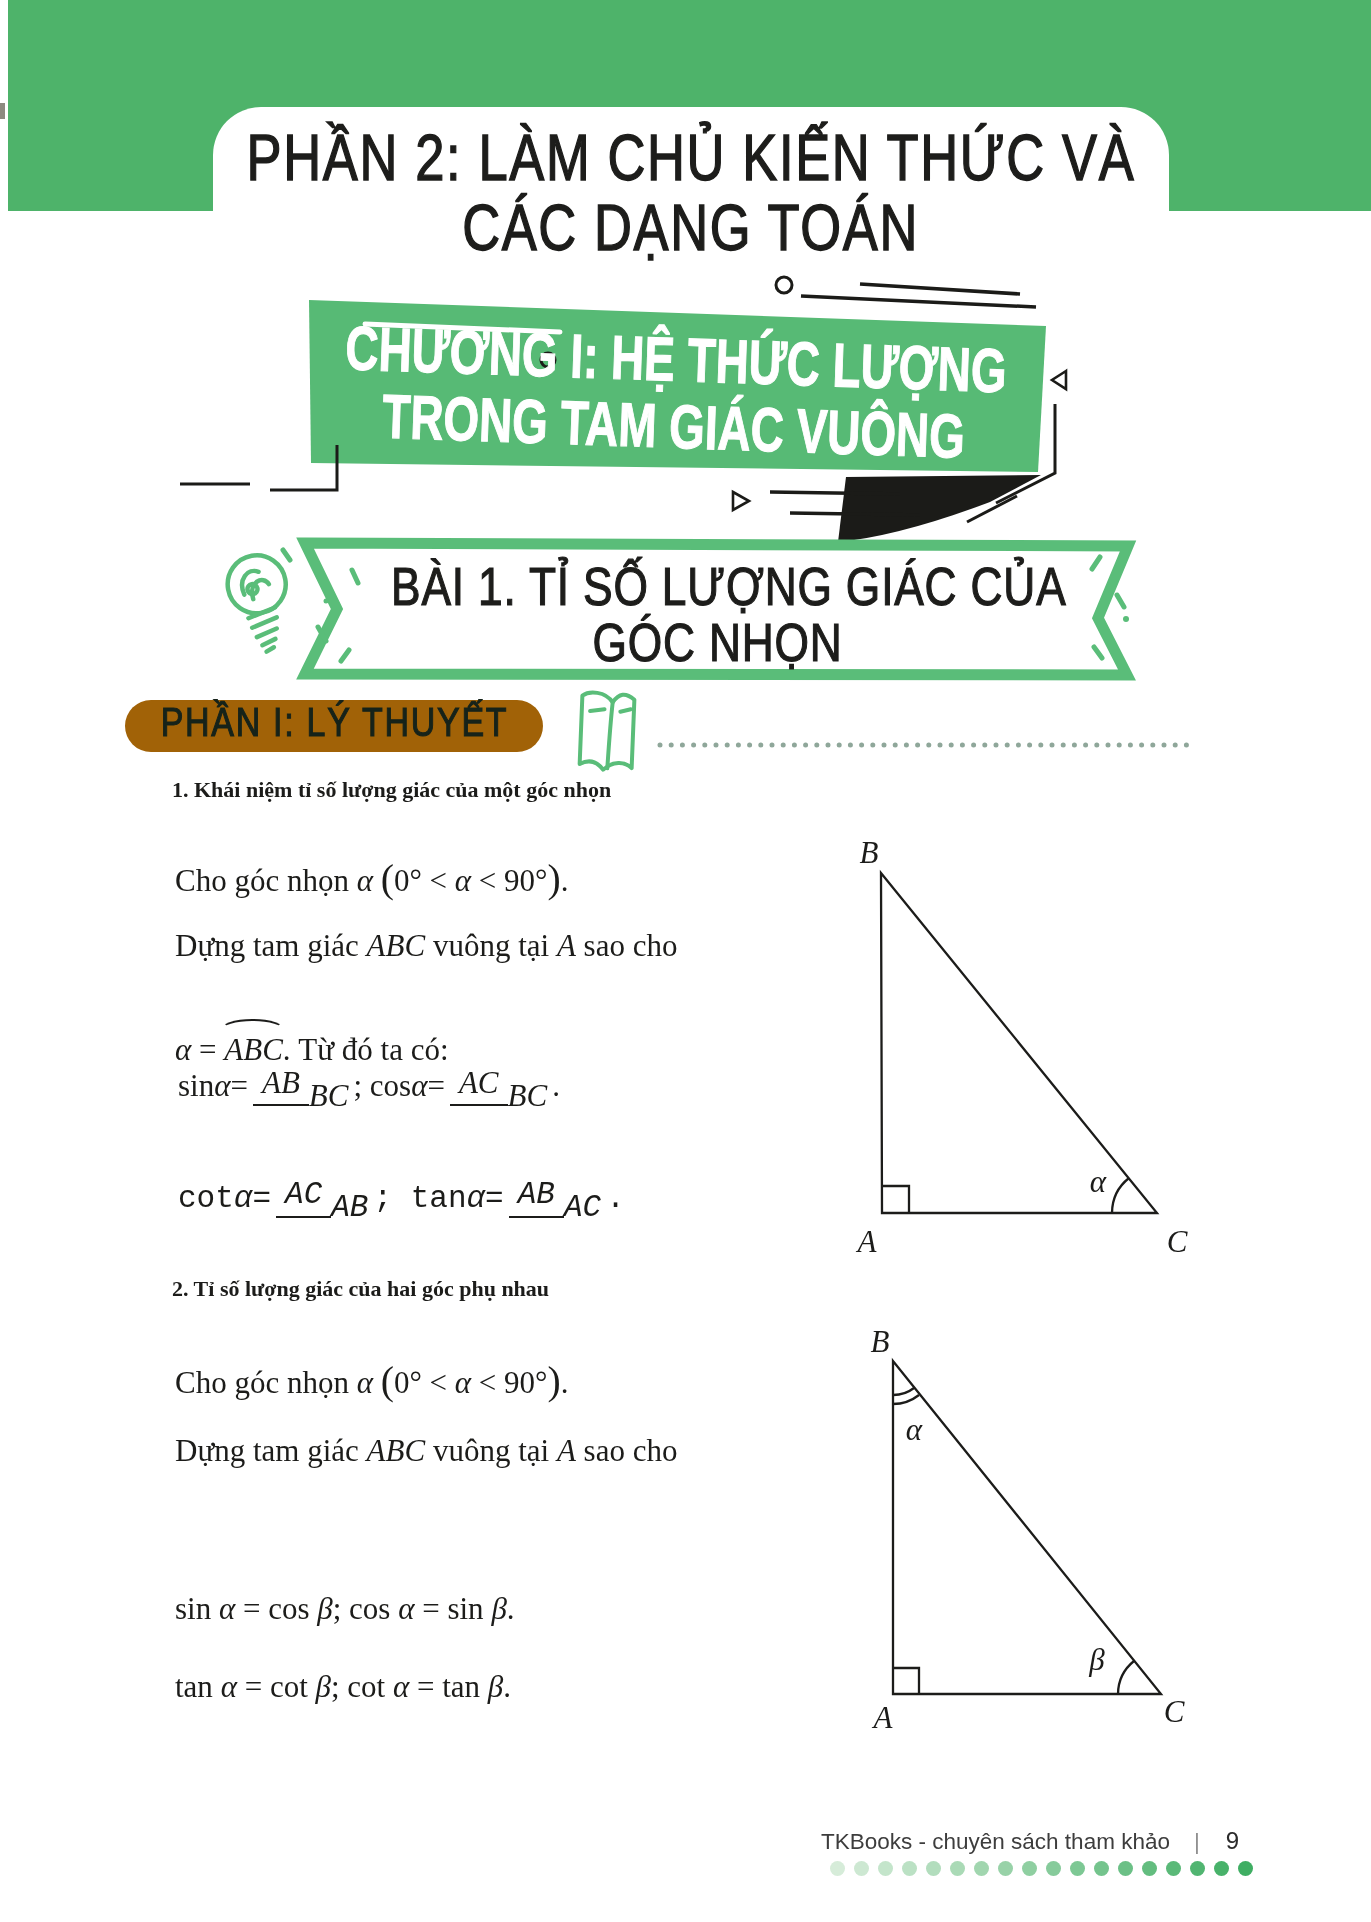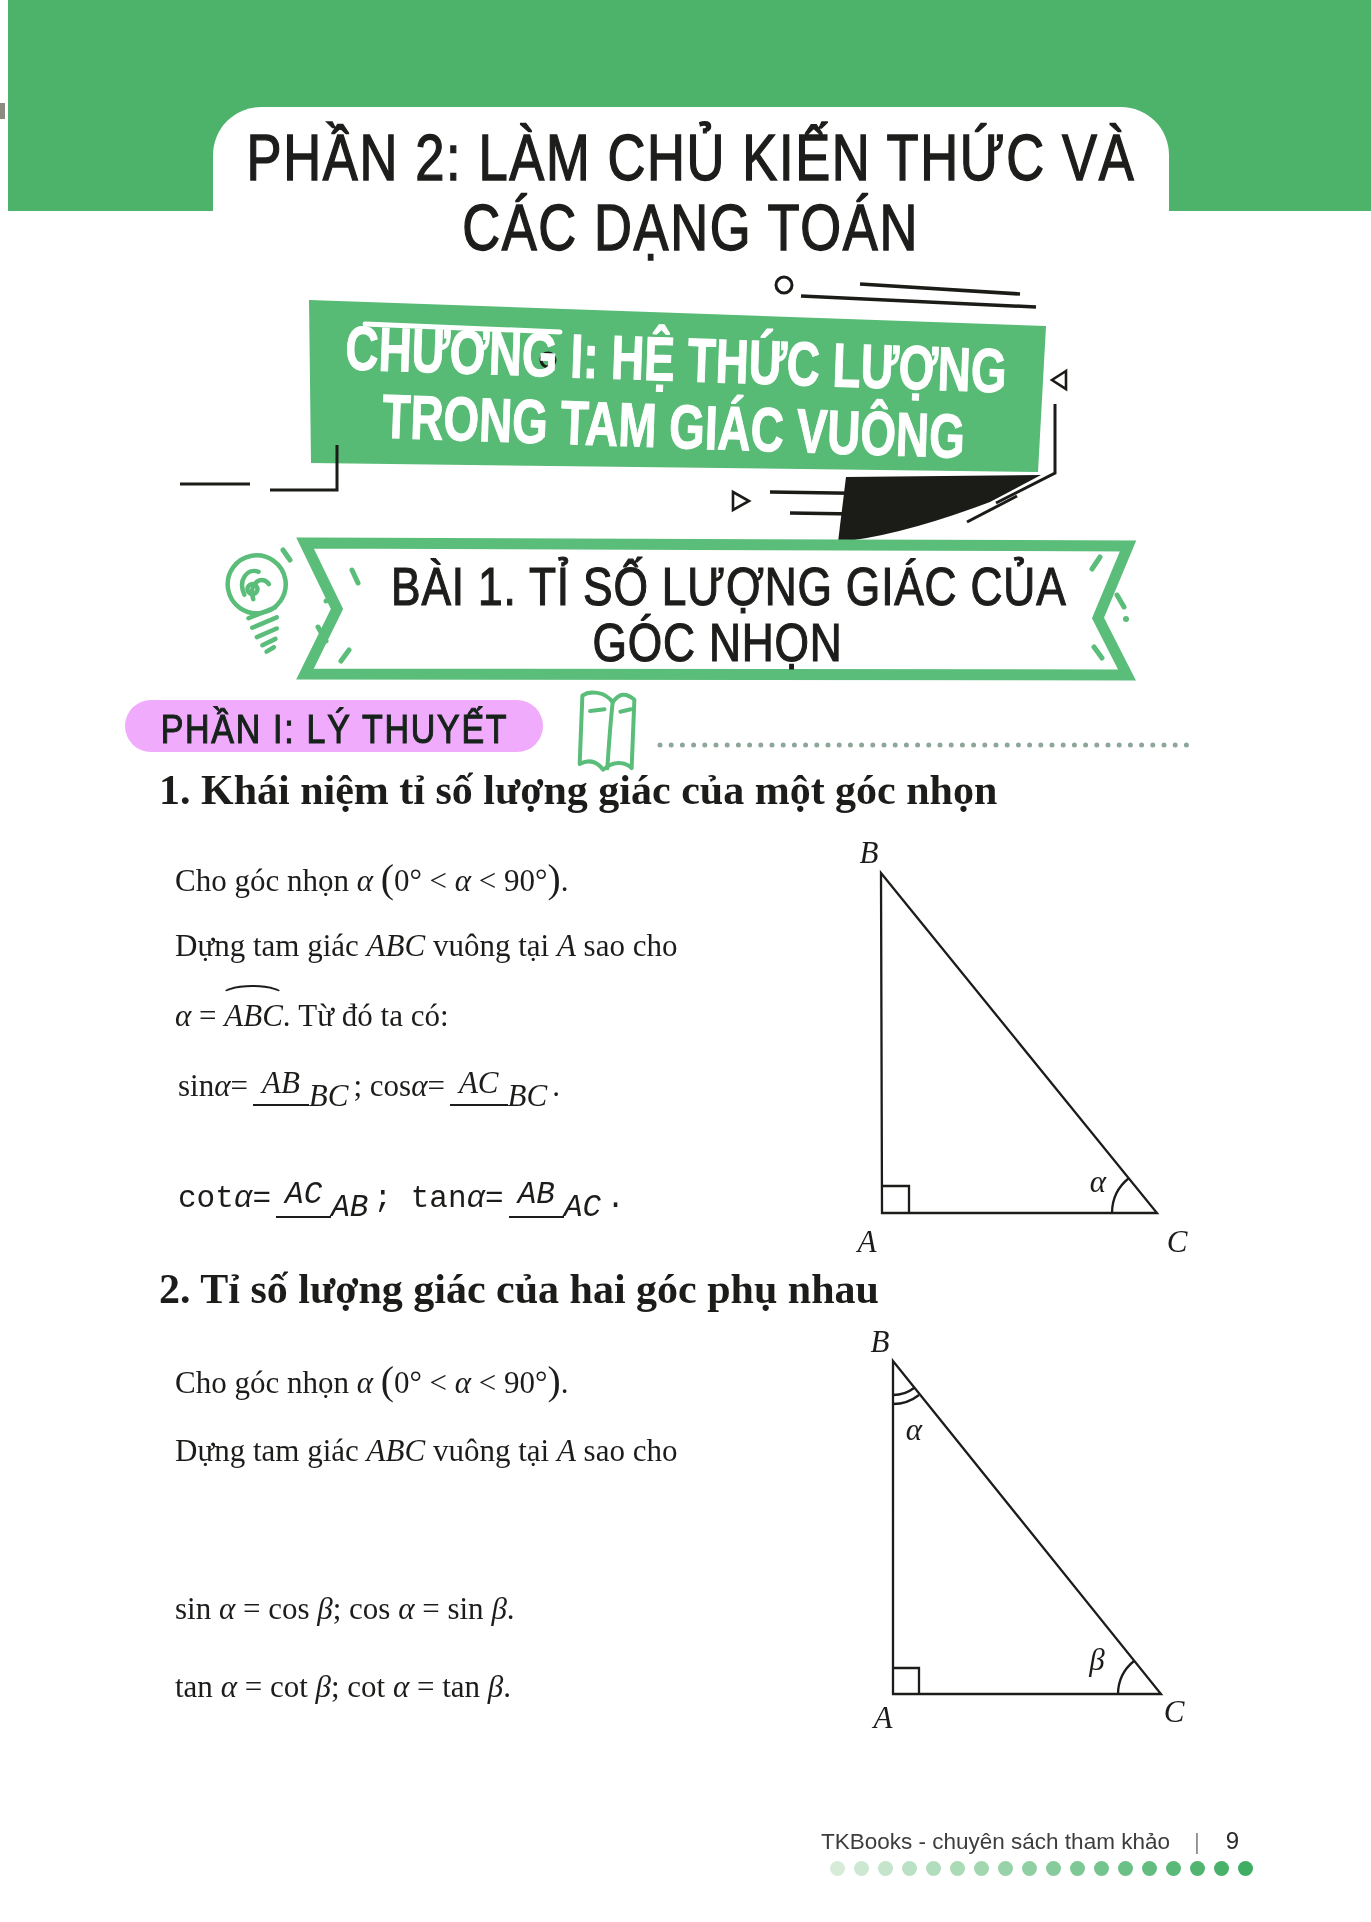--- a/index.html
+++ b/index.html
@@ -17,25 +17,25 @@
   .banner-text{position:absolute;left:309px;top:300px;width:737px;height:160px;z-index:4;
                transform:rotate(2deg);transform-origin:top left;display:flex;flex-direction:column;
                align-items:center;justify-content:center;}
   .banner-line{font-family:"Liberation Sans",sans-serif;font-weight:700;font-size:62px;line-height:67px;
                color:#ffffff;-webkit-text-stroke:1.1px #ffffff;transform:scaleX(0.74);
                transform-origin:center;white-space:nowrap;}
   .ribbon-line{position:absolute;left:317px;width:800px;text-align:center;z-index:4;
                font-family:"Liberation Sans",sans-serif;font-weight:400;font-size:54px;line-height:56px;
                color:#1d1d1b;-webkit-text-stroke:1.2px #1d1d1b;white-space:nowrap;}
   .ribbon-line span{display:inline-block;transform:scaleX(0.82);transform-origin:center;letter-spacing:1px;}
-  .badge{position:absolute;left:125px;top:700px;width:418px;height:52px;background:#f0abfc;
-         border-radius:26px;z-index:2;display:flex;align-items:flex-end;justify-content:center;}
+  .badge{position:absolute;left:125px;top:700px;width:418px;height:52px;background:#a16207;
+         border-radius:26px;z-index:2;display:flex;align-items:flex-start;justify-content:center;}
   .badge span{font-family:"Liberation Sans",sans-serif;font-size:40px;font-weight:400;color:#16231a;
          -webkit-text-stroke:1.1px #16231a;letter-spacing:2px;transform:scaleX(0.85);white-space:nowrap;}
-  .hd{position:absolute;left:159px;font-weight:bold;font-size:42px;line-height:44px;white-space:nowrap;}
+  .hd{position:absolute;left:172px;font-weight:bold;font-size:22px;line-height:44px;white-space:nowrap;}
   .bl{position:absolute;left:175px;font-size:31px;line-height:44px;white-space:nowrap;}
   .eq{position:absolute;left:178px;height:92px;display:flex;align-items:center;font-size:31px;white-space:nowrap;}
   .it{font-style:italic;}
   .bp{font-size:128%;position:relative;top:1px;}
   .arc{font-style:italic;position:relative;display:inline-block;}
   .arc::after{content:"";position:absolute;left:-4px;right:-2px;top:-9px;height:18px;
               border:2.6px solid transparent;border-top-color:#1c1c1a;border-radius:50%;}
   .frac{display:inline-flex;align-items:center;font-style:italic;
         line-height:1.12;margin:0 5px;}
   .fnum{border-bottom:2.6px solid #1c1c1a;padding:0 9px 3px;}
@@ -149,21 +149,21 @@
   <div class="ribbon-line" style="top:558px;"><span>BÀI 1. TỈ SỐ LƯỢNG GIÁC CỦA</span></div>
   <div class="ribbon-line" style="top:614px;"><span>GÓC NHỌN</span></div>
 
   <div class="badge">
     <span>PHẦN I: LÝ THUYẾT</span>
   </div>
 
   <div class="hd" style="top:768px;">1. Khái niệm tỉ số lượng giác của một góc nhọn</div>
   <div class="bl" style="top:856px;"><span>Cho góc nhọn </span><span class="it">α</span><span> </span><span class="bp">(</span><span>0° &lt; </span><span class="it">α</span><span> &lt; 90°</span><span class="bp">)</span><span>.</span></div>
   <div class="bl" style="top:924px;"><span>Dựng tam giác </span><span class="it">ABC</span><span> vuông tại </span><span class="it">A</span><span> sao cho</span></div>
-  <div class="bl" style="top:994px;"><span class="it">α</span><span> = </span><span class="arc">ABC</span><span>. Từ đó ta có:</span></div>
+  <div class="bl" style="top:1028px;"><span class="it">α</span><span> = </span><span class="arc">ABC</span><span>. Từ đó ta có:</span></div>
   <div class="eq" style="top:1040px;">
       <span>sin </span>
       <span class="it">α</span>
       <span> = </span>
       <span class="frac">
         <span class="fnum">AB</span>
         <span class="fden">BC</span>
       </span>
       <span>; cos </span>
       <span class="it">α</span>

